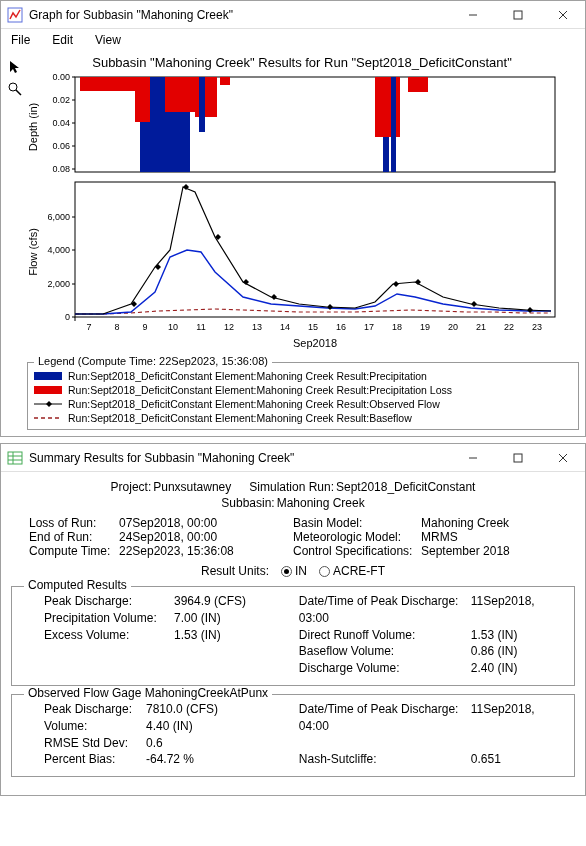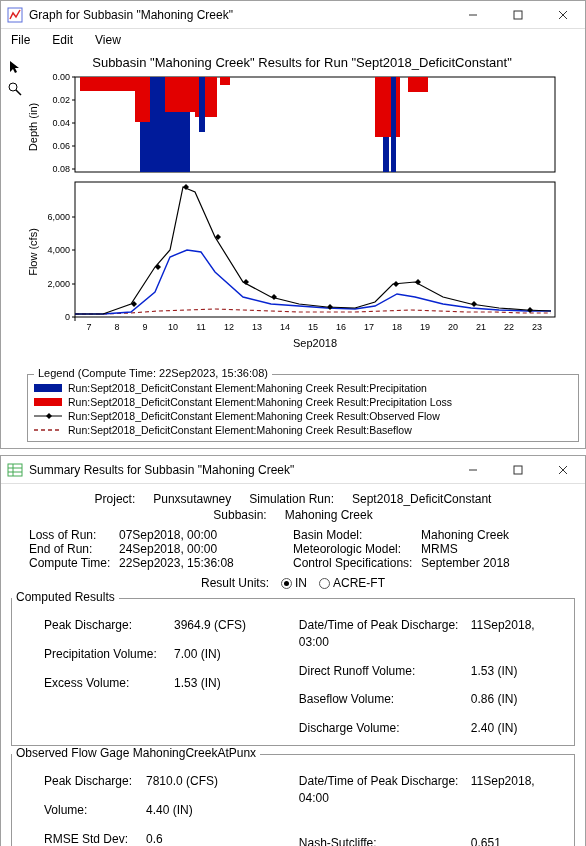--- a/index.html
+++ b/index.html
@@ -60,21 +60,21 @@
   .tool-icon { width:16px; height:16px; display:flex; align-items:center; justify-content:center; }
   .chart-col { flex: 1; }
   .chart-title {
     text-align: center;
     font-size: 13px;
     margin-bottom: 2px;
   }
   svg.chart { display: block; }
   .legend-box {
     border: 1px solid #999;
-    margin: 16px 6px 6px 26px;
+    margin: 4px 6px 6px 26px;
     padding: 2px 6px 4px 6px;
     font-size: 11px;
     position: relative;
   }
   .legend-title {
     position: relative;
     top: -10px;
     background: #fff;
     display: inline-block;
     padding: 0 4px;
@@ -99,50 +99,50 @@
     padding: 6px 10px 10px 10px;
     font-size: 12px;
   }
   .info-row {
     display: flex;
     flex-wrap: wrap;
     justify-content: center;
     gap: 4px;
     margin: 2px 0;
   }
-  .pair { display: flex; gap: 18px; white-space: nowrap; }
+  .pair { display: flex; gap: 2px; white-space: nowrap; }
   .two-col {
     display: flex;
     margin: 6px 0;
   }
   .col { flex: 1; }
   .kv { display: flex; }
   .kv .k { min-width: 90px; }
   .kv .v { flex: 1; }
   .fieldset {
     border: 1px solid #999;
     margin: 8px 0;
     padding: 6px 10px 8px 10px;
     position: relative;
   }
   .fieldset-legend {
     position: absolute;
     top: -9px;
-    left: 0;
+    left: 12px;
     background: #fff;
     padding: 0 4px;
     font-size: 12px;
   }
   .results-grid {
     display: flex;
     gap: 10px;
   }
   .rcol-left { width: 48%; }
   .rcol-right { width: 52%; }
-  .results-grid .k { min-width: 130px; margin-top: 12px; }
+  .results-grid .k { min-width: 130px; }
   .volume-units {
     text-align: center;
     margin: 6px 0;
     display: flex;
     gap: 12px;
     justify-content: center;
     align-items: center;
   }
   .radio { display: inline-flex; align-items: center; gap: 3px; justify-content: center; }
   .radio-circle {

